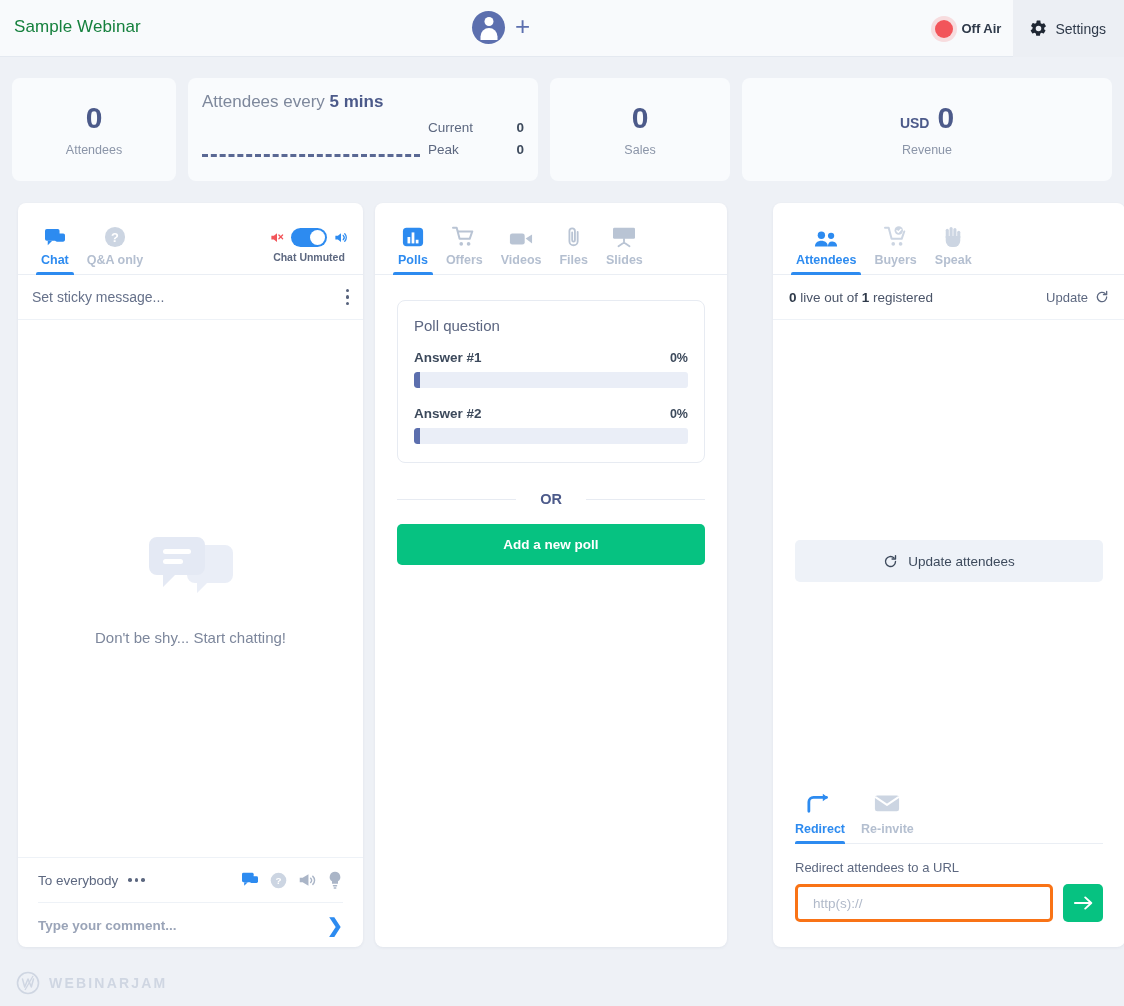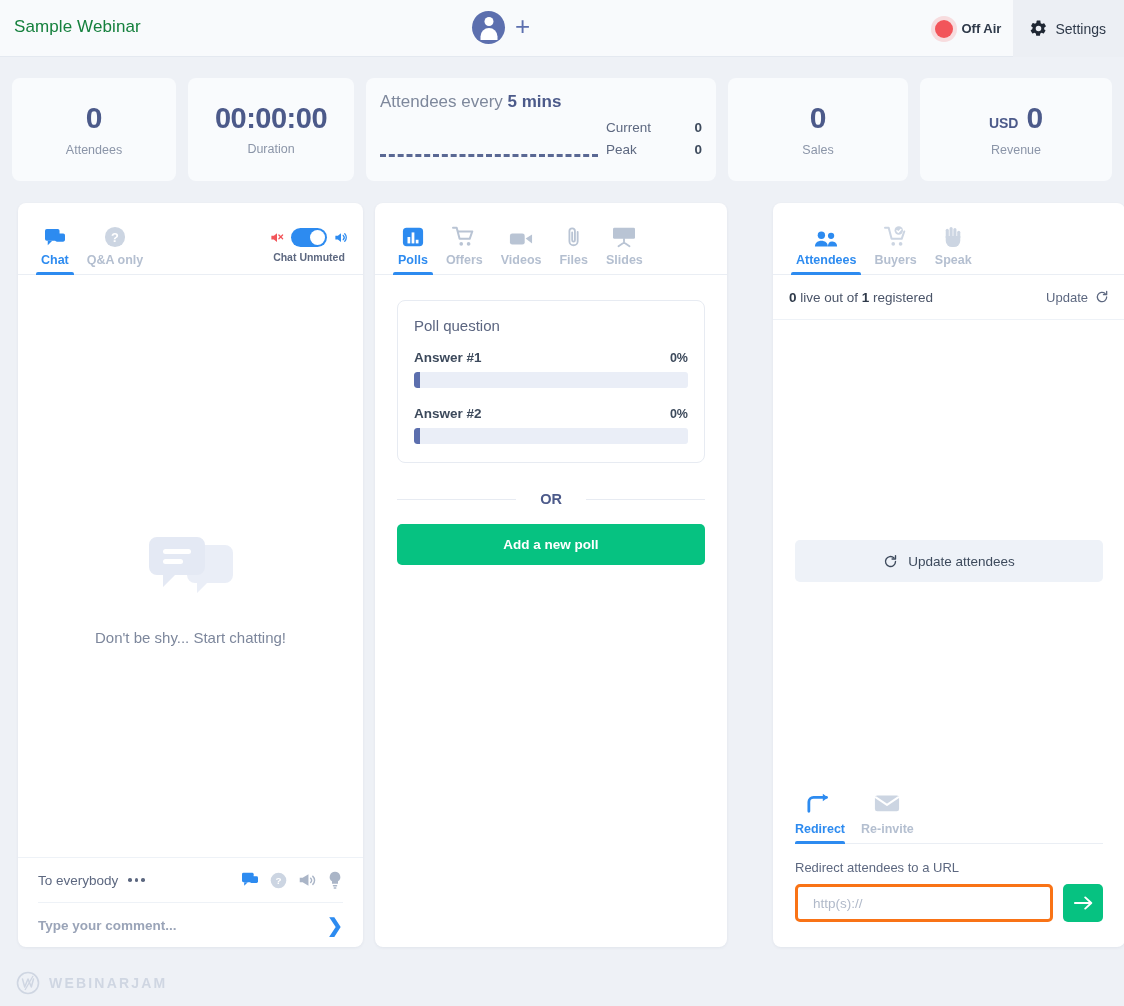--- a/index.html
+++ b/index.html
@@ -314,24 +314,20 @@
   </div>
 </div>
 
 <div class="stats">
 
   <div class="stat-card stat-attendees">
     <div class="stat-value">0</div>
     <div class="stat-label">Attendees</div>
   </div>
 
-  <div class="stat-card stat-duration">
-    <div class="stat-value duration">00:00:00</div>
-    <div class="stat-label">Duration</div>
-  </div>
 
   <div class="stat-card stat-chart">
     <div class="chart-left">
       <div class="chart-title">
         <span>Attendees every </span><b>5 mins</b>
       </div>
       <div class="chart-baseline"></div>
     </div>
     <div class="chart-right">
       <div class="chart-stat-row">
@@ -391,20 +387,28 @@
         <div class="toggle"></div>
         <svg width="16" height="15" viewBox="0 0 24 24">
           <path d="M3 9v6h4l5 4V5L7 9H3z" fill="#2d8bf0"></path>
           <path d="M15.5 8.5a5 5 0 0 1 0 7M18 6a8.5 8.5 0 0 1 0 12" stroke="#2d8bf0" stroke-width="2" fill="none" stroke-linecap="round"></path>
         </svg>
       </div>
       <div class="mute-cap">Chat Unmuted</div>
     </div>
   </div>
 
+  <div class="sticky-row">
+    <span class="sticky-text">Set sticky message...</span>
+    <span class="kebab">
+        <i></i>
+        <i></i>
+        <i></i>
+      </span>
+  </div>
 
   <div class="chat-body">
     <svg width="100" height="80" viewBox="0 0 100 80">
       <path d="M56 12h28a8 8 0 0 1 8 8v22a8 8 0 0 1-8 8H66l-10 10V50h-2a8 8 0 0 1-8-8V20a8 8 0 0 1 8-8z" fill="#eaeef7"></path>
       <path d="M16 4h40a8 8 0 0 1 8 8v22a8 8 0 0 1-8 8H34L22 54V42h-6a8 8 0 0 1-8-8V12a8 8 0 0 1 8-8z" fill="#e4e9f4"></path>
       <rect x="22" y="16" width="28" height="5" rx="2.5" fill="#fff"></rect>
       <rect x="22" y="26" width="20" height="5" rx="2.5" fill="#fff"></rect>
     </svg>
     <div class="empty-caption">Don't be shy... Start chatting!</div>
   </div>

